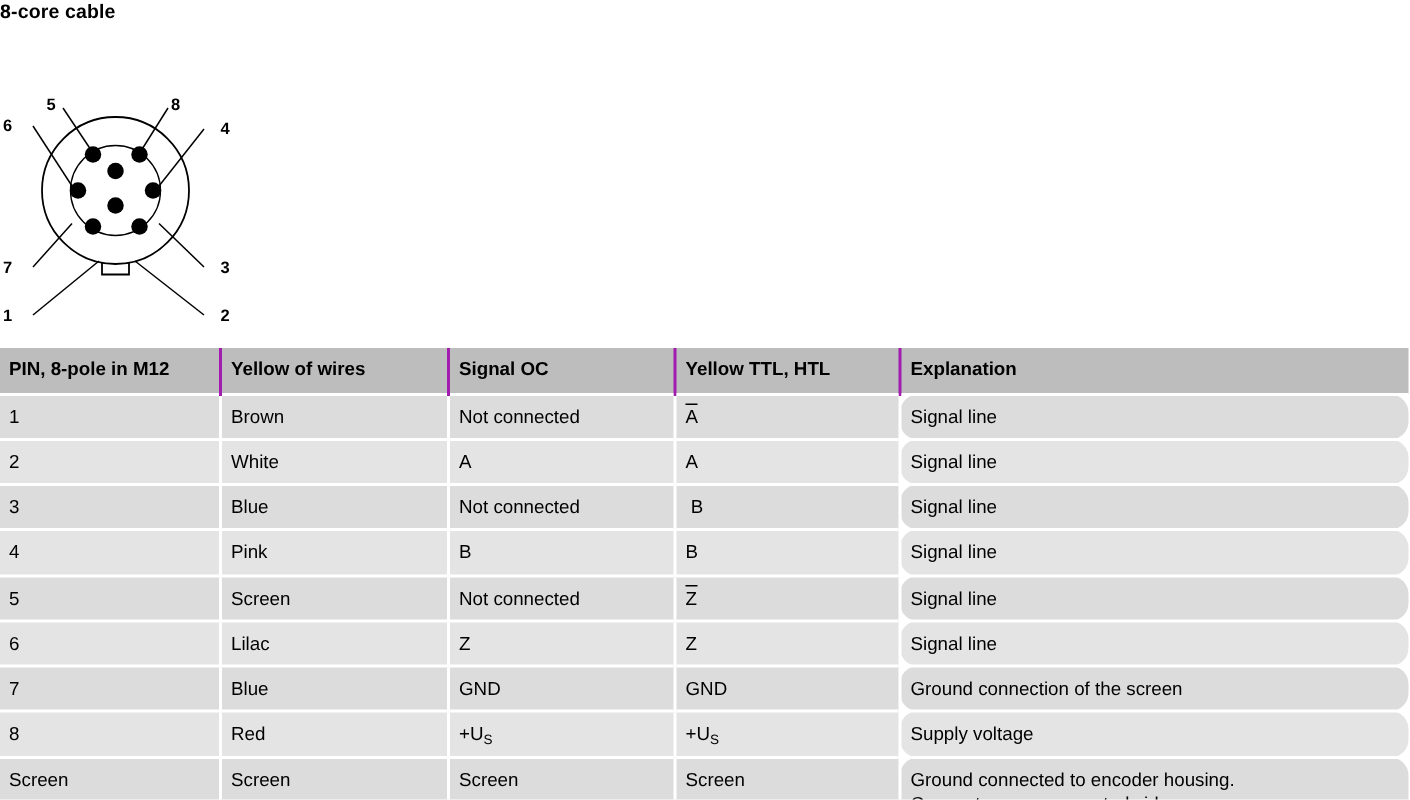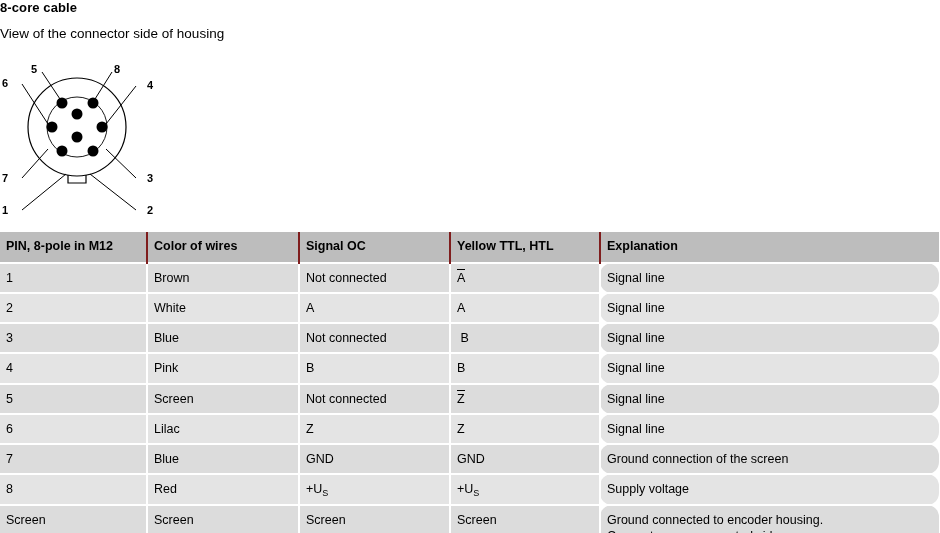--- a/index.html
+++ b/index.html
@@ -49,21 +49,21 @@
     width: 939px;
     border-collapse: collapse;
     font-size: 12.5px;
   }
   table.pinout th {
     background: #bdbdbd;
     text-align: left;
     font-weight: bold;
     padding: 7px 8px 7px 6px;
     vertical-align: top;
-    border-right: 2px solid #7f1d1d;
+    border-right: 2px solid #a21caf;
     line-height: 1.25;
   }
   table.pinout th:last-child { border-right: none; margin-left: 23px; }
   table.pinout td {
     background: #dcdcdc;
     padding: 6px 8px 6px 6px;
     vertical-align: top;
     border-right: 2px solid #ffffff;
     border-top: 2px solid #ffffff;
     line-height: 1.3;
@@ -96,21 +96,20 @@
   }
   .twoline { white-space: normal; }
   .twoline div { white-space: nowrap; }
 </style>
 </head>
 <body>
 
 <div class="page">
 
   <div class="heading">8-core cable</div>
-  <div class="subheading">View of the connector side of housing</div>
 
   <div class="diagram">
     <svg width="200" height="165" viewBox="0 0 200 165" xmlns="http://www.w3.org/2000/svg">
 
       <circle cx="77" cy="77" r="49" fill="none" stroke="#000" stroke-width="1.2"></circle>
 
       <circle cx="77" cy="77" r="30" fill="none" stroke="#000" stroke-width="0.9"></circle>
 
       <path d="M 68 125 L 68 133 L 86 133 L 86 125" fill="none" stroke="#000" stroke-width="1.2"></path>
 
@@ -140,21 +139,21 @@
       <text x="147" y="132" font-family="Liberation Sans, sans-serif" font-size="11" font-weight="bold" fill="#000">3</text>
       <text x="2" y="164" font-family="Liberation Sans, sans-serif" font-size="11" font-weight="bold" fill="#000">1</text>
       <text x="147" y="164" font-family="Liberation Sans, sans-serif" font-size="11" font-weight="bold" fill="#000">2</text>
     </svg>
   </div>
 
   <table class="pinout">
     <thead>
       <tr>
         <th class="col1">PIN, 8-pole in M12</th>
-        <th class="col2">Color of wires</th>
+        <th class="col2">Yellow of wires</th>
         <th class="col3">Signal OC</th>
         <th class="col4">Yellow TTL, HTL</th>
         <th class="col5">Explanation</th>
       </tr>
     </thead>
     <tbody>
       <tr>
         <td>1</td>
         <td>Brown</td>
         <td>Not connected</td>

